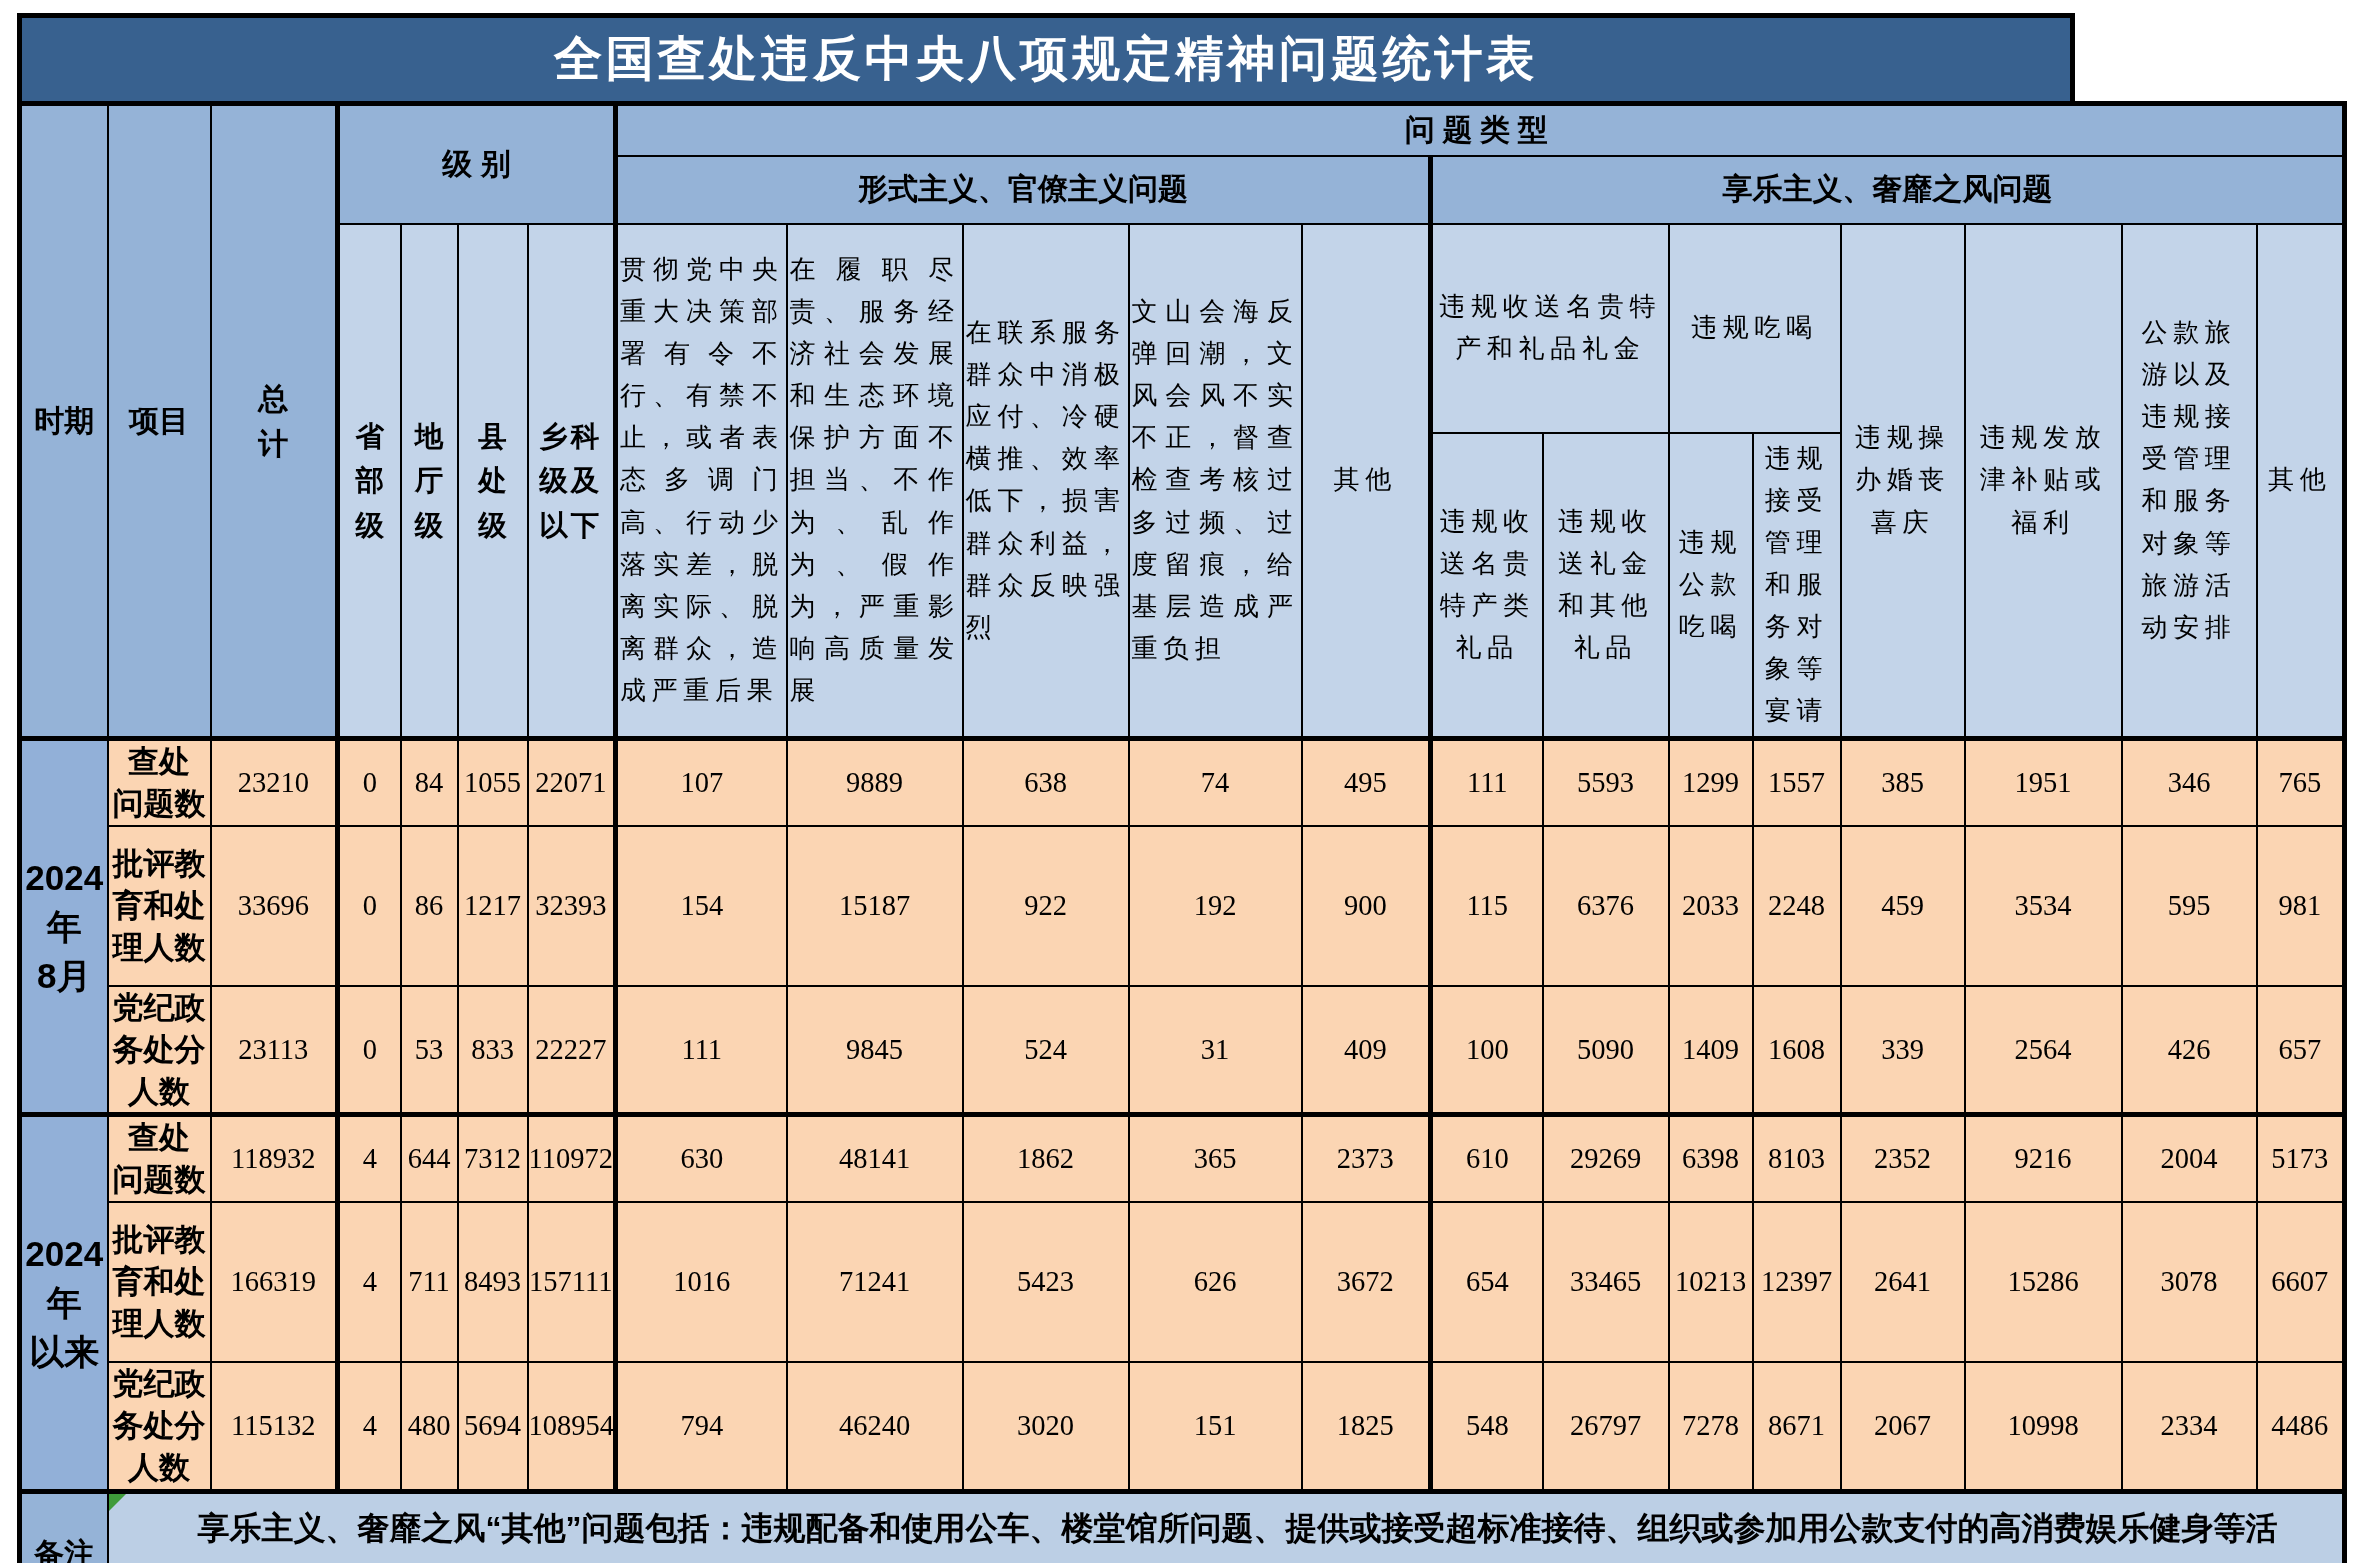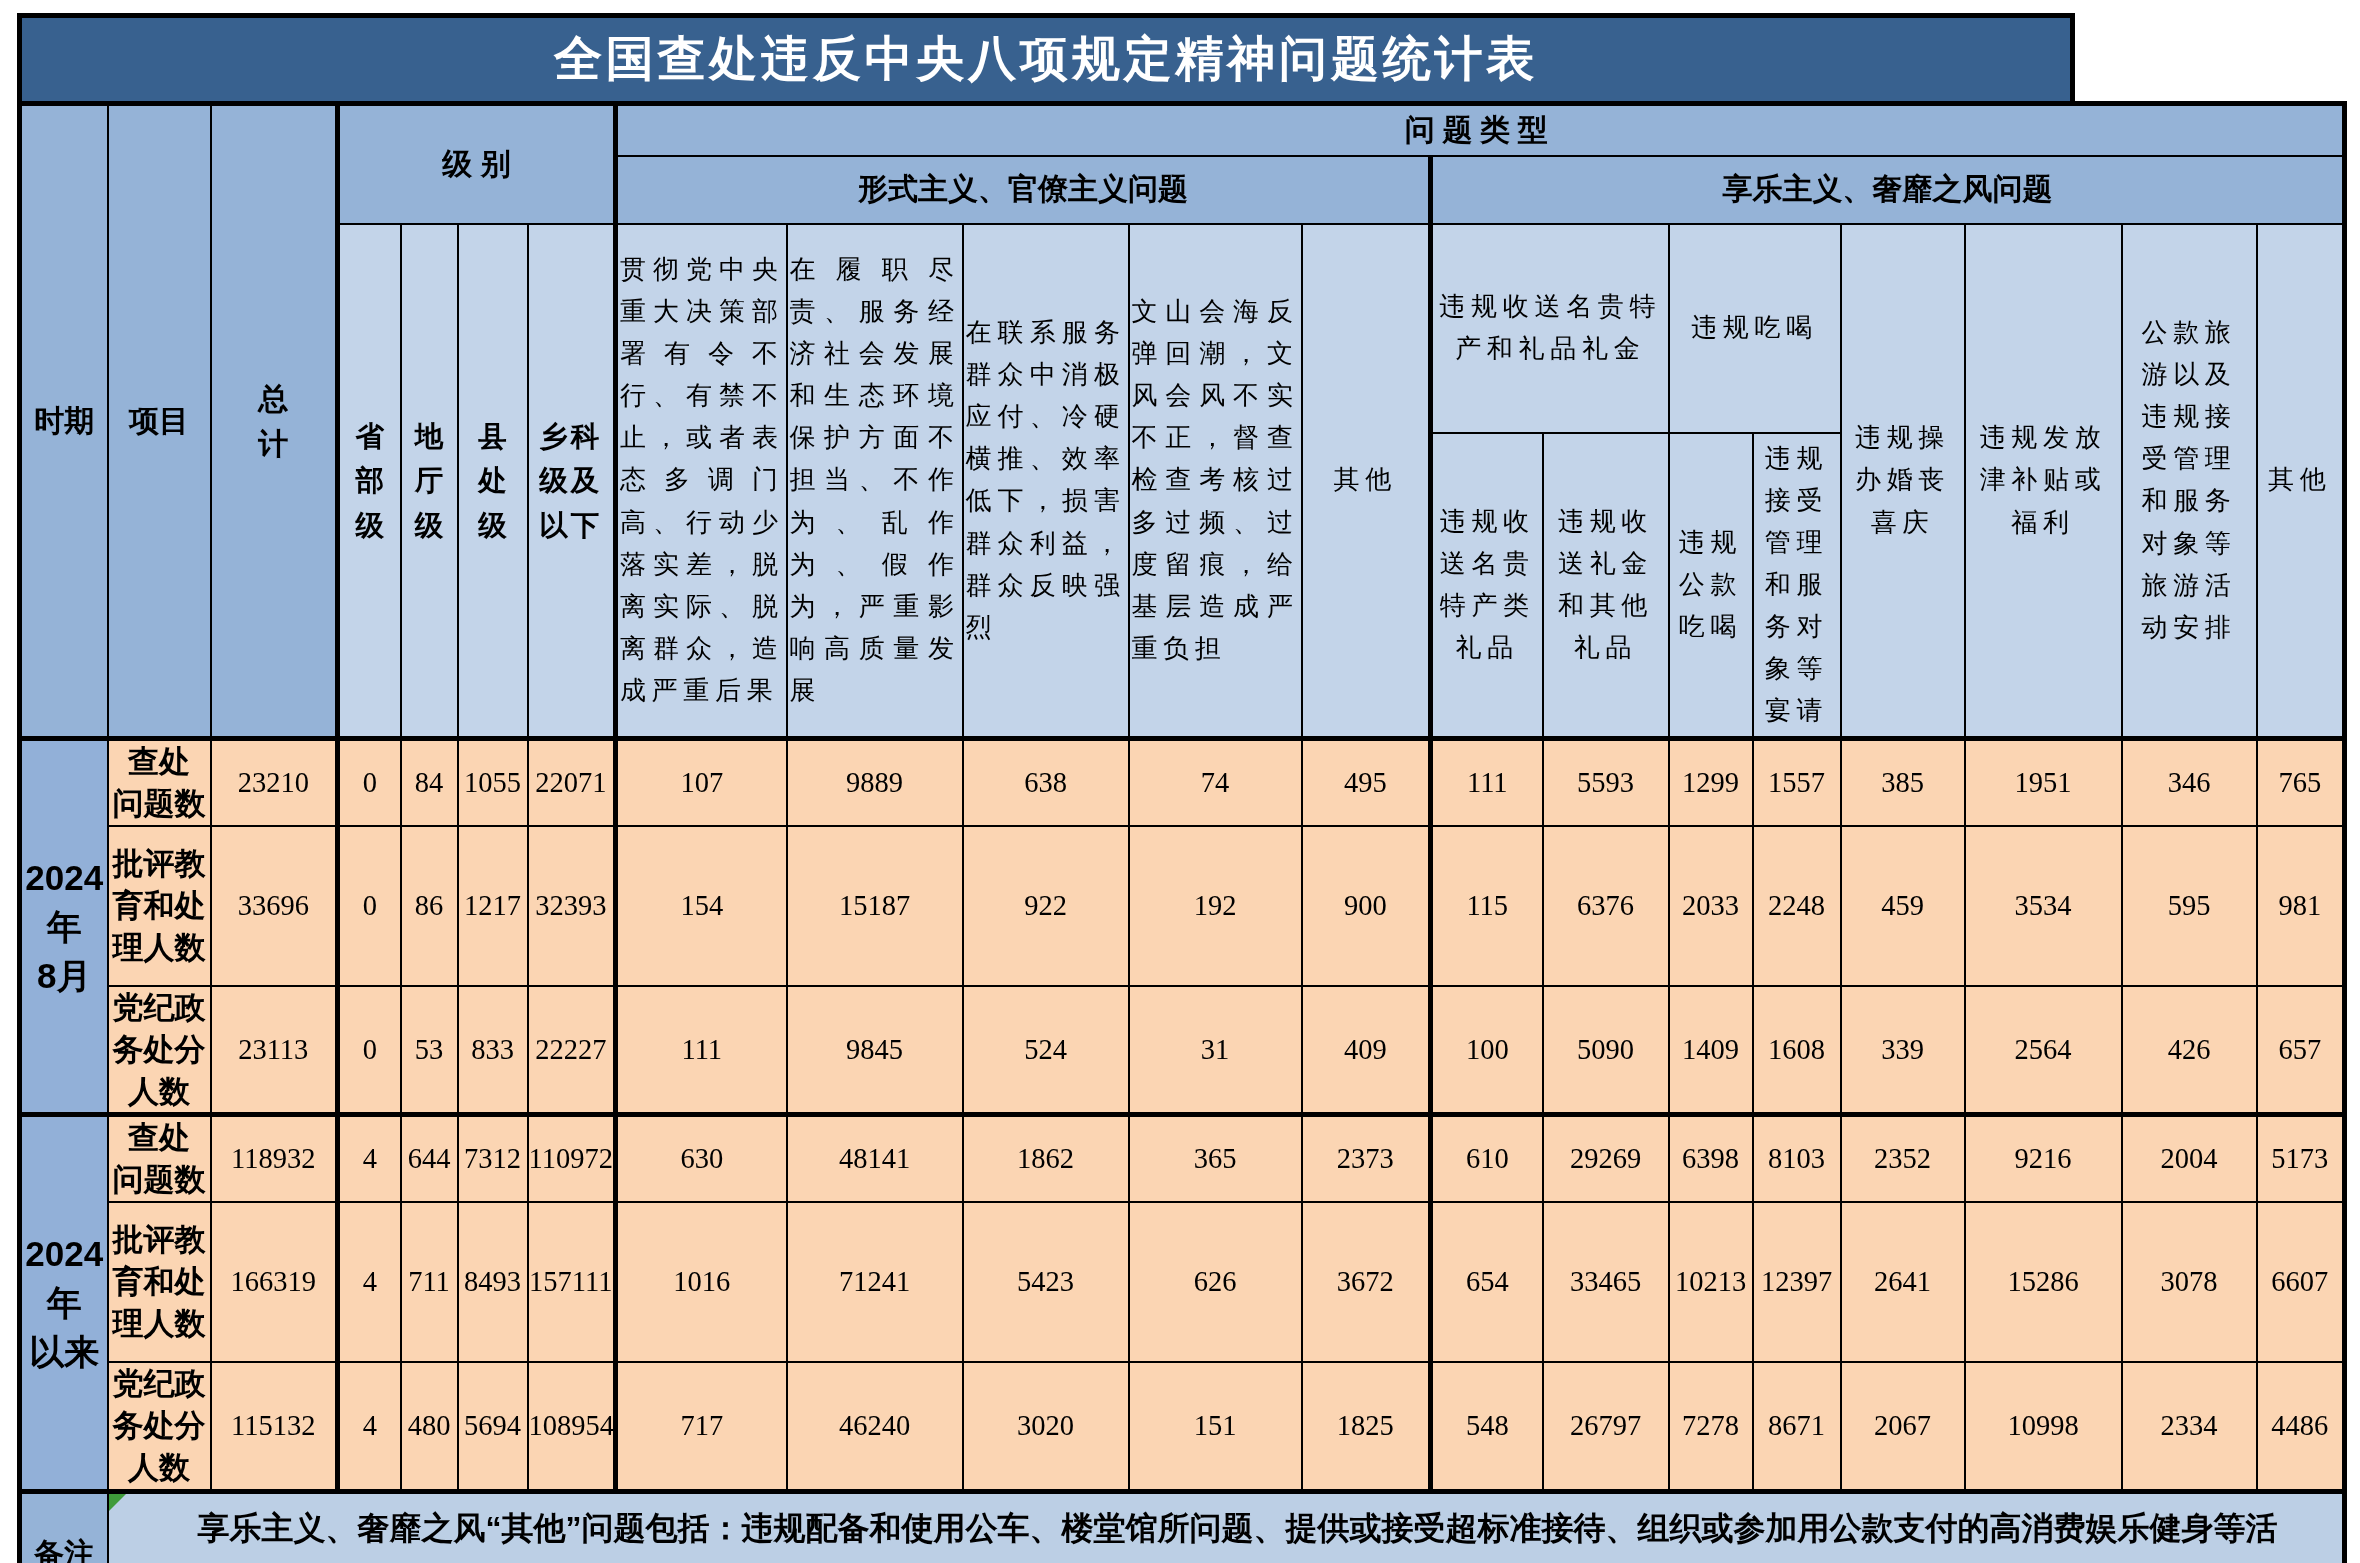--- a/index.html
+++ b/index.html
@@ -241,21 +241,21 @@
     </tr>
     <tr style="height:112px">
       <td class="item">党纪政
 务处分
 人数</td>
       <td class="num">115132</td>
       <td class="num bl">4</td>
       <td class="num">480</td>
       <td class="num">5694</td>
       <td class="num">108954</td>
-      <td class="num bl">717</td>
+      <td class="num bl">794</td>
       <td class="num">46240</td>
       <td class="num">3020</td>
       <td class="num">151</td>
       <td class="num">1825</td>
       <td class="num bl">548</td>
       <td class="num">26797</td>
       <td class="num">7278</td>
       <td class="num">8671</td>
       <td class="num">2067</td>
       <td class="num">10998</td>

